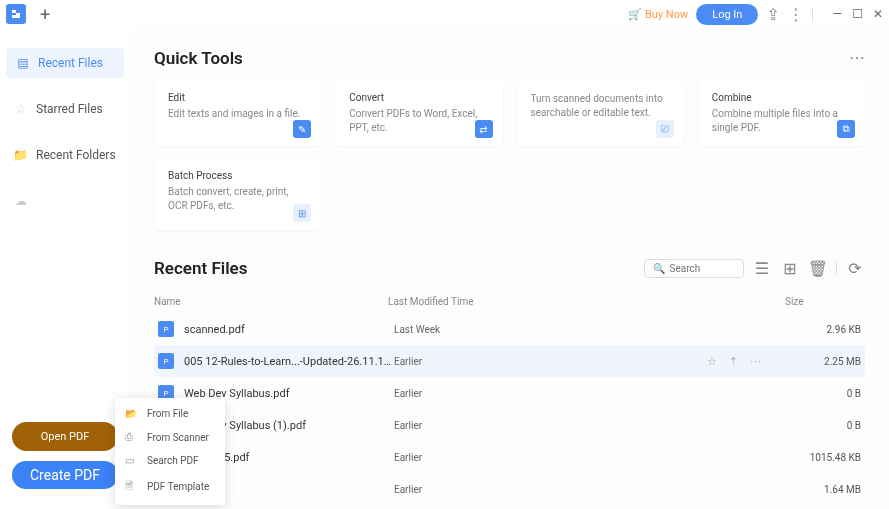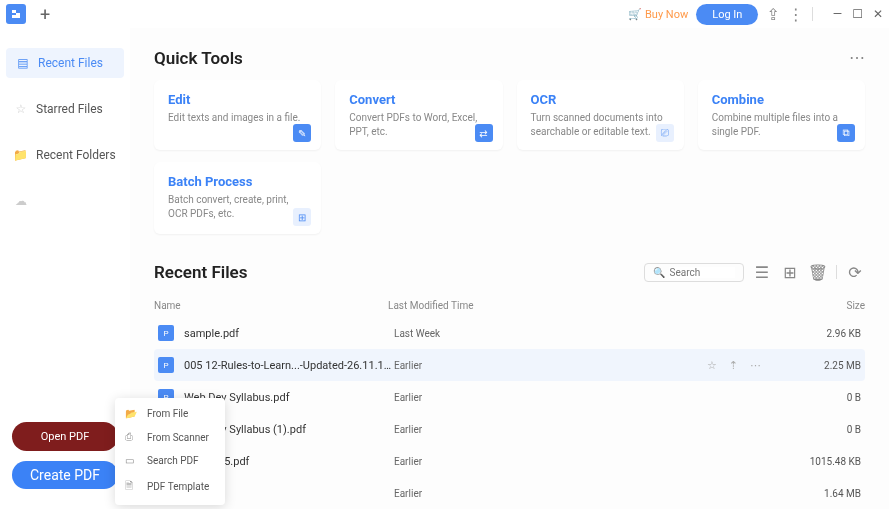--- a/index.html
+++ b/index.html
@@ -14,45 +14,45 @@
     .win-controls { display: flex; gap: 10px; margin-left: 12px; color: #666; font-size: 12px; }
     .win-controls span { cursor: pointer; }
     .divider-v { width: 1px; height: 14px; background: #ddd; }
     
     .main-area { display: flex; height: calc(100% - 28px); }
     .sidebar { width: 130px; padding: 20px 0; display: flex; flex-direction: column; }
     .sidebar-item { display: flex; align-items: center; gap: 8px; padding: 8px 14px; font-size: 12px; color: #555; cursor: pointer; margin-bottom: 16px; }
     .sidebar-item.active { color: #4b8bf4; background: #eef4fe; border-radius: 4px; margin: 0 6px 16px 6px; padding: 8px 10px; }
     .sidebar-item .icon { width: 14px; height: 14px; display: flex; align-items: center; justify-content: center; }
     .sidebar-bottom { margin-top: auto; padding: 0 12px; display: flex; flex-direction: column; gap: 10px; }
-    .open-pdf-btn { background: #7f1d1d; color: #fff; border-radius: 16px; padding: 8px 0; font-size: 11px; text-align: center; cursor: pointer; }
+    .open-pdf-btn { background: #a16207; color: #fff; border-radius: 16px; padding: 8px 0; font-size: 11px; text-align: center; cursor: pointer; }
     .create-pdf-btn { background: #3b82f6; color: #fff; border-radius: 16px; padding: 6px 0; font-size: 14px; text-align: center; cursor: pointer; }
     
     .content { flex: 1; padding: 20px 24px; background: #fdfdfd; overflow-y: auto; }
     .section-head { display: flex; margin-bottom: 12px; }
     .section-title { font-size: 17px; font-weight: 600; color: #222; }
     .more-dots { margin-left: auto; color: #888; cursor: pointer; }
     
     .tools-grid { display: grid; grid-template-columns: repeat(4, 1fr); gap: 14px; margin-bottom: 12px; }
     .tool-card { background: #fff; border-radius: 6px; padding: 12px 14px; box-shadow: 0 1px 2px rgba(0,0,0,.05); position: relative; min-height: 58px; cursor: pointer; }
     .tool-card.wide { grid-column: span 1; min-height: 72px; }
-    .tool-title { font-size: 13px; font-weight: 700; color: #3b82f6; margin-bottom: 4px; }
+    .tool-title { font-size: 10px; font-weight: 400; color: #404040; margin-bottom: 4px; }
     .tool-desc { font-size: 10px; color: #888; line-height: 1.35; }
     .tool-icon { position: absolute; right: 10px; bottom: 8px; width: 18px; height: 18px; background: #4b8bf4; border-radius: 3px; display: flex; align-items: center; justify-content: center; color: #fff; font-size: 10px; }
     .tool-icon.light { background: #e8f0fe; color: #4b8bf4; }
     
     .file-toolbar { display: flex; align-items: center; gap: 8px; margin-left: auto; }
     .search-box { display: flex; align-items: center; border: 1px solid #ddd; border-radius: 4px; padding: 3px 8px; width: 100px; }
     .search-box input { border: none; outline: none; font-size: 10px; width: 100%; color: #888; }
     .tool-icon-btn { width: 20px; height: 20px; display: flex; align-items: center; justify-content: center; color: #888; cursor: pointer; }
     
     .file-header { display: flex; padding: 6px 0; font-size: 10px; color: #888; margin-top: 8px; }
     .col-name { flex: 0 0 234px; }
     .col-modified { flex: 1; }
-    .col-size { width: 80px; text-align: right; }
+    .col-size { width: 80px; }
     
     .file-row { display: flex; align-items: center; padding: 8px 4px; font-size: 11px; color: #333; border-radius: 4px; }
     .file-row.hover { background: #f0f5fd; }
     .file-icon { width: 16px; height: 16px; background: #4b8bf4; border-radius: 2px; margin-right: 10px; display: flex; align-items: center; justify-content: center; color: #fff; font-size: 8px; flex-shrink: 0; }
     .file-name { flex: 0 0 210px; white-space: nowrap; overflow: hidden; text-overflow: ellipsis; }
     .file-modified { flex: 1; color: #666; font-size: 10px; }
     .file-actions { display: flex; gap: 12px; color: #aaa; margin-right: 20px; }
     .file-actions span { cursor: pointer; }
     .file-size { width: 80px; text-align: right; color: #555; font-size: 10px; }
     
@@ -120,21 +120,20 @@
         <div class="tool-title">Edit</div>
         <div class="tool-desc">Edit texts and images in a file.</div>
         <div class="tool-icon">✎</div>
       </div>
       <div class="tool-card">
         <div class="tool-title">Convert</div>
         <div class="tool-desc">Convert PDFs to Word, Excel, PPT, etc.</div>
         <div class="tool-icon">⇄</div>
       </div>
       <div class="tool-card">
-        <div class="tool-title">OCR</div>
         <div class="tool-desc">Turn scanned documents into searchable or editable text.</div>
         <div class="tool-icon light">⎚</div>
       </div>
       <div class="tool-card">
         <div class="tool-title">Combine</div>
         <div class="tool-desc">Combine multiple files into a single PDF.</div>
         <div class="tool-icon">⧉</div>
       </div>
     </div>
     <div class="tools-grid" style="margin-bottom:28px">
@@ -162,21 +161,21 @@
 
     <div class="file-header">
       <div class="col-name">Name</div>
       <div class="col-modified">Last Modified Time</div>
       <div class="col-size">Size</div>
     </div>
 
     <div id="file-list">
         <div class="file-row">
           <div class="file-icon">P</div>
-          <div class="file-name">sample.pdf</div>
+          <div class="file-name">scanned.pdf</div>
           <div class="file-modified">Last Week</div>
           <div class="file-size">2.96 KB</div>
         </div>
         <div class="file-row hover">
           <div class="file-icon">P</div>
           <div class="file-name">005 12-Rules-to-Learn...-Updated-26.11.18.pdf</div>
           <div class="file-modified">Earlier</div>
           <div class="file-actions">
             <span>☆</span>
             <span>⇡</span>

